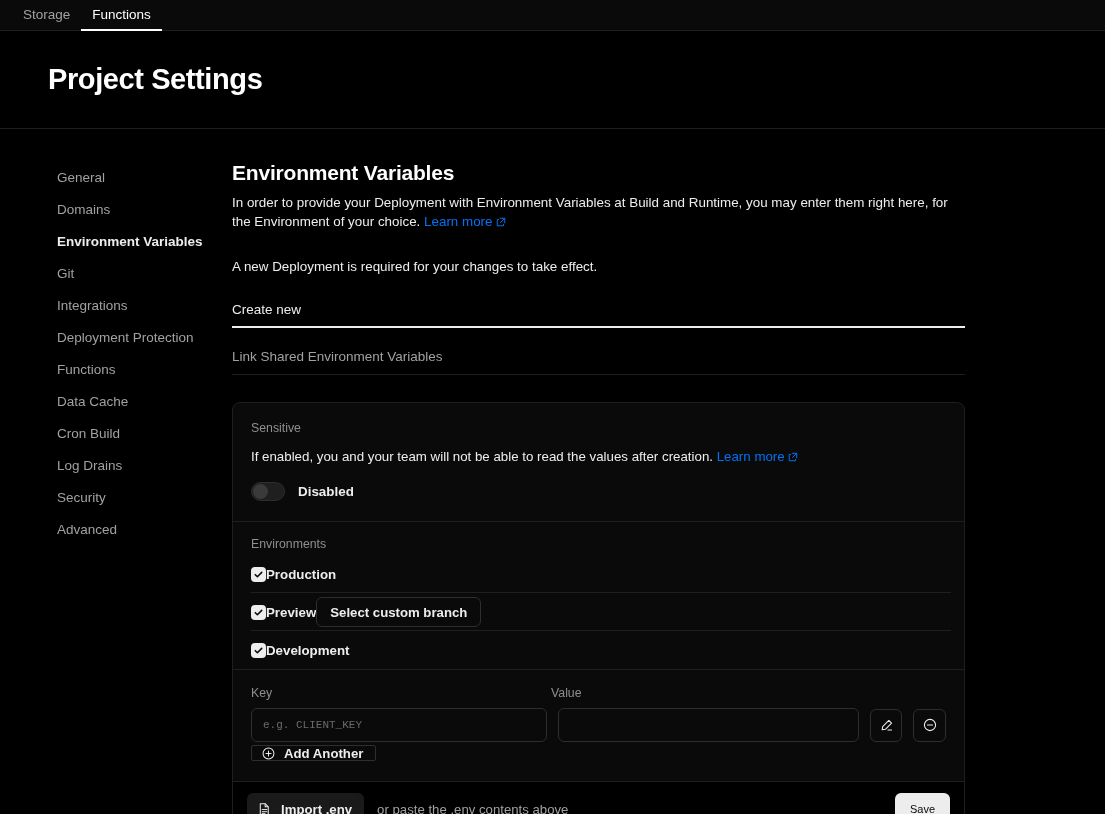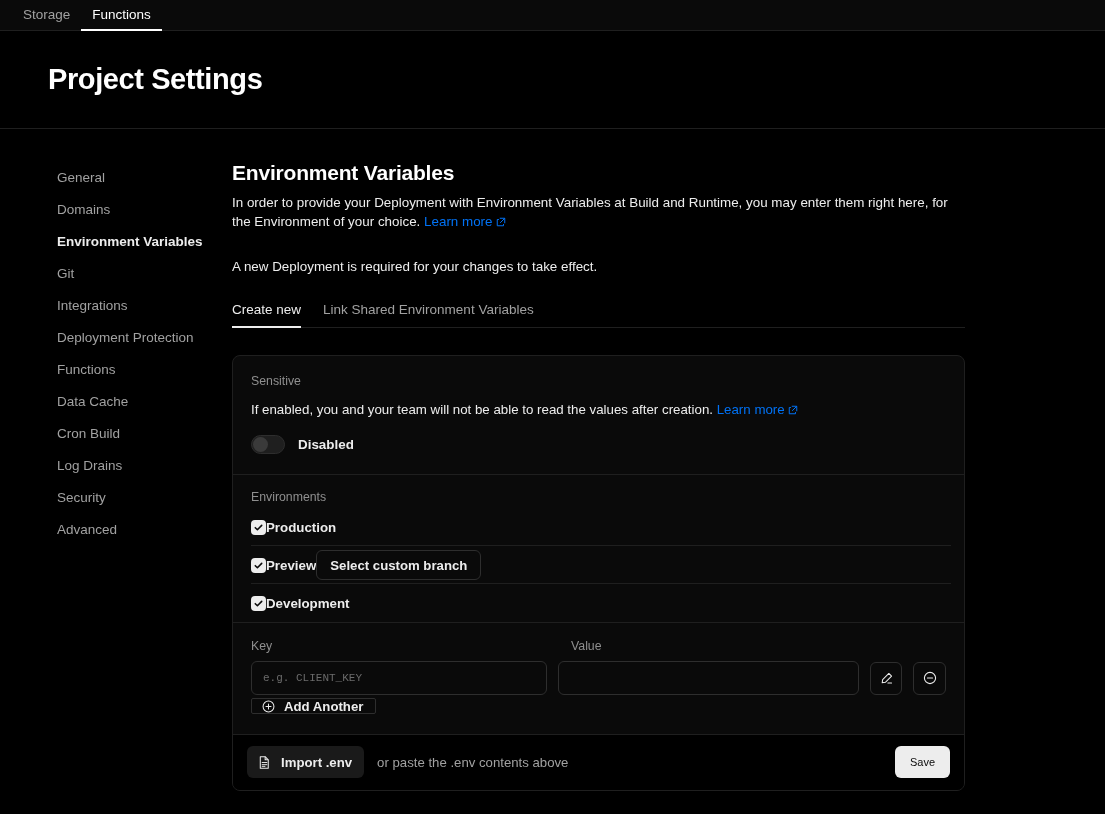--- a/index.html
+++ b/index.html
@@ -90,20 +90,21 @@
   a.link { color: #0072f5; text-decoration: none; cursor: pointer; }
   .ext-icon { display: inline-block; vertical-align: -1px; margin-left: 3px; }
 
   
   .tabs {
     display: flex;
     gap: 22px;
     margin-top: 28px;
     border-bottom: 1px solid #1f1f1f;
     width: 733px;
+    flex-direction: column;
   }
   .tab {
     font-size: 13.5px;
     color: #a1a1a1;
     padding-bottom: 10px;
     position: relative;
     cursor: pointer;
   }
   .tab.active { color: #ededed; }
   .tab.active::after {
@@ -193,21 +194,21 @@
     color: #ededed;
     font-size: 13.2px;
     font-weight: 600;
     font-family: "Liberation Sans", sans-serif;
     cursor: pointer;
     display: flex; align-items: center;
   }
 
   
   .kv-block { padding: 16px 18px 16px 18px; }
-  .kv-heads { display: flex; gap: 20px; }
+  .kv-heads { display: flex; }
   .kv-heads .h-key { width: 300px; }
   .kv-head {
     font-size: 12.3px;
     color: #8f8f8f;
     margin-bottom: 8px;
   }
   .kv-row { display: flex; gap: 11px; align-items: center; }
   .inp {
     height: 34px;
     border: 1px solid #2e2e2e;

